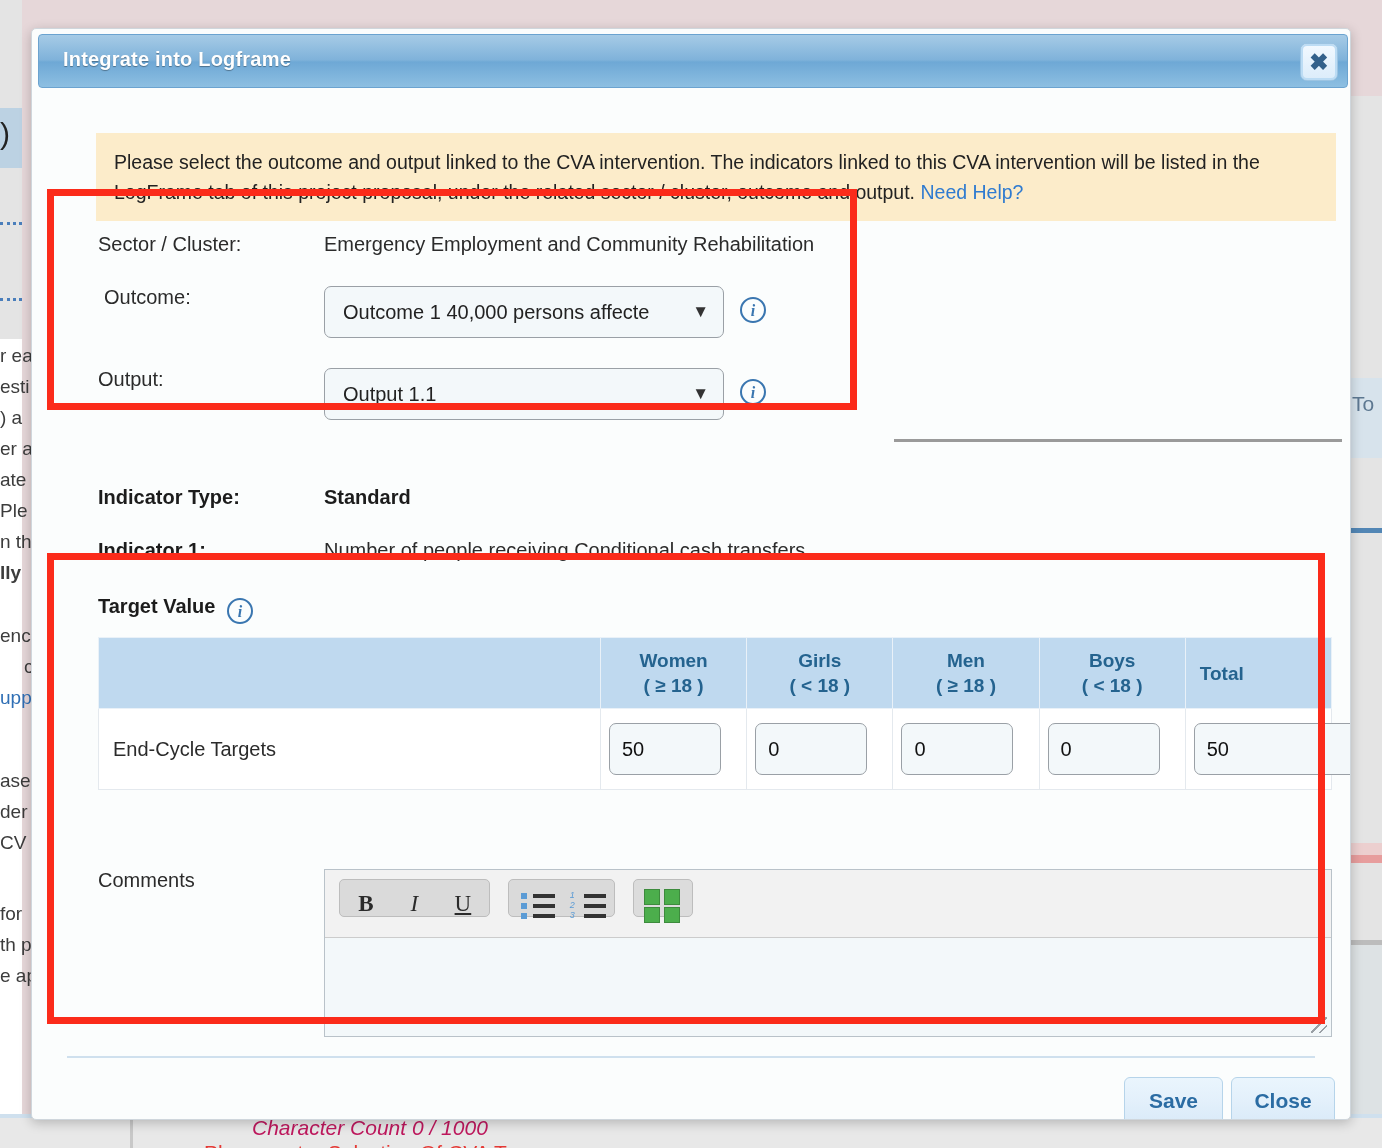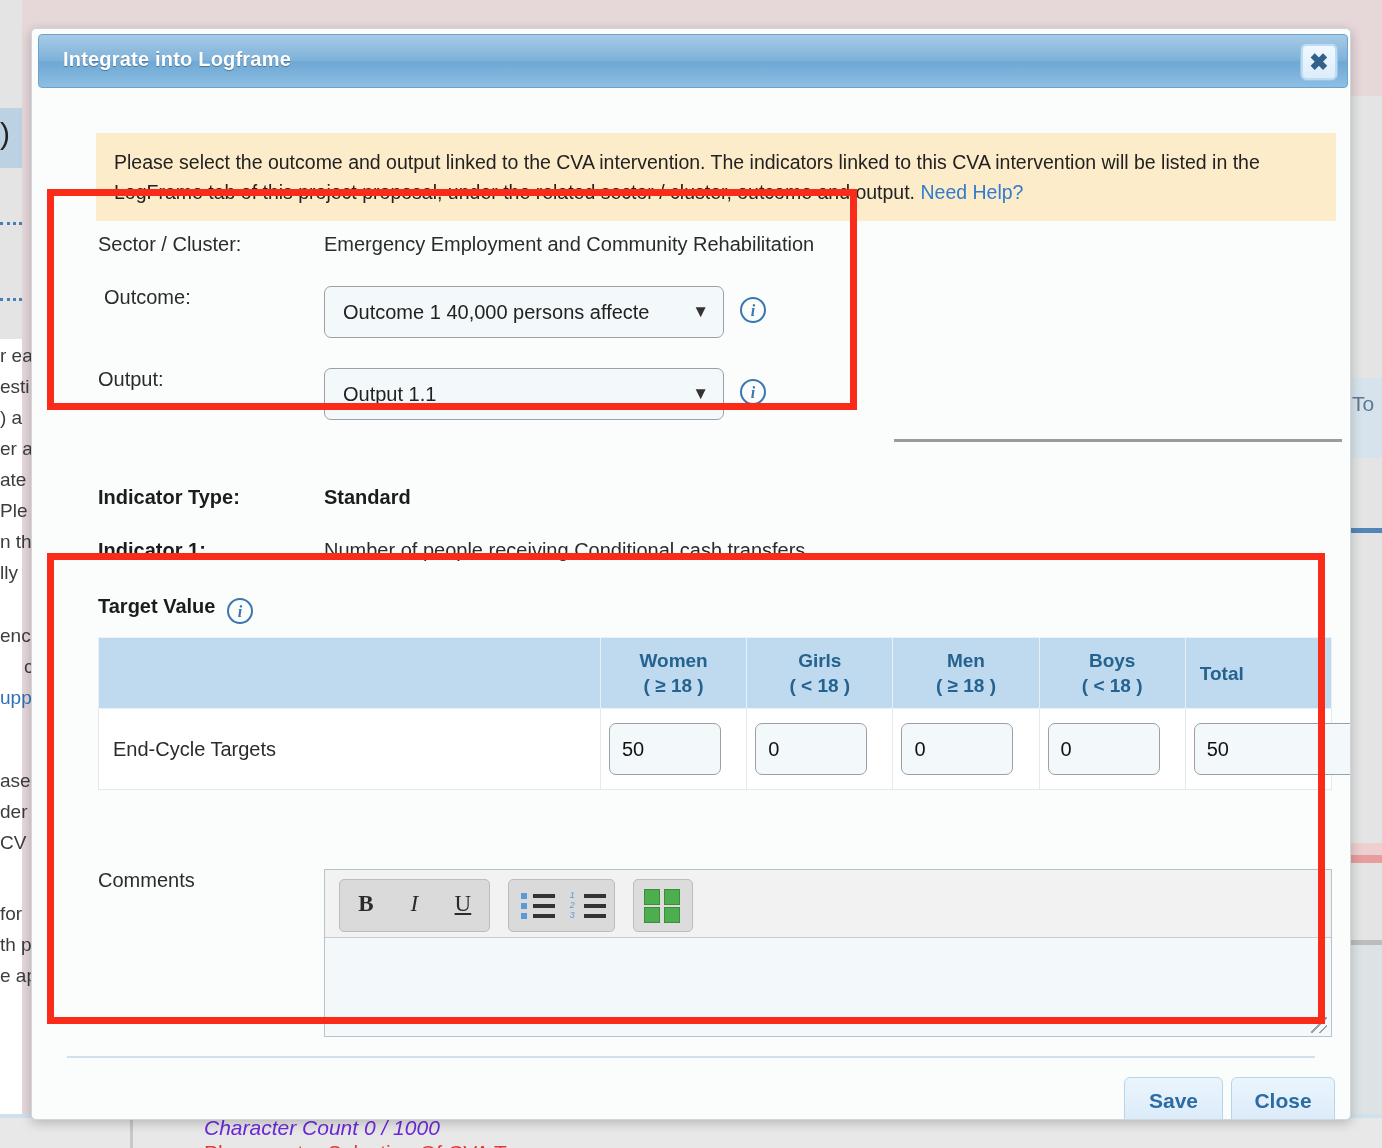--- a/index.html
+++ b/index.html
@@ -6,21 +6,21 @@
   body{
     width:1382px;height:1148px;overflow:hidden;position:relative;
     font-family:"Liberation Sans", sans-serif;
     background:#e6d7d9;
   }
   
   #bg{position:absolute;inset:0;background:#e6d7d9;}
   .bg-white-panel{position:absolute;background:#ffffff;}
   .bg-grey-panel{position:absolute;background:#e4e4e4;}
   .bg-text{position:absolute;color:#3c3c3c;font-size:19px;line-height:31px;white-space:nowrap;}
-  .bg-muted{color:#6d28d9;}
+  .bg-muted{color:#be185d;margin-left:48px;}
   .bg-link{color:#2f6fb5;}
   .bg-red{color:#e53935;}
   .bg-dotted{position:absolute;border-top:3px dotted #4a7ebb;}
 
   
   #modal{
     position:absolute;left:31px;top:28px;width:1318px;height:1090px;
     background:#fbfdfd;border:1px solid #cfd6dc;border-radius:5px;
     box-shadow:0 3px 12px rgba(0,0,0,.22);
     overflow:hidden;
@@ -112,21 +112,21 @@
 
   
   #commentsLabel{position:absolute;left:66px;top:840px;font-size:20px;color:#2b2b2b;}
   #editor{
     position:absolute;left:292px;top:840px;width:1008px;height:168px;
     background:#fbfdfd;border:1px solid #b9c2c9;box-sizing:border-box;
   }
   #toolbar{height:68px;background:#f2f2f2;border-bottom:1px solid #ccc;padding:9px 0 0 14px;box-sizing:border-box;}
   .tgroup{
     display:inline-block;vertical-align:top;background:#dadada;border:1px solid #bdbdbd;border-radius:5px;
-    height:53px;margin-right:14px;padding:0 4px;box-sizing:border-box;
+    height:38px;margin-right:14px;padding:0 4px;box-sizing:border-box;
   }
   .tbtn{
     display:inline-block;width:44px;height:48px;line-height:48px;text-align:center;
     font-size:23px;color:#2b2b2b;cursor:pointer;vertical-align:top;
   }
   .tbtn.b{font-weight:bold;font-family:"Liberation Serif",serif;}
   .tbtn.i{font-style:italic;font-family:"Liberation Serif",serif;}
   .tbtn.u{text-decoration:underline;font-family:"Liberation Serif",serif;}
   .tgroup.green{background:#dcdcdc;padding:0 6px;}
   .listicon{display:inline-block;width:46px;height:48px;position:relative;vertical-align:top;cursor:pointer;}
@@ -171,21 +171,21 @@
 
   <div class="bg-text" style="left:0;top:118px;font-size:30px;color:#222;">)</div>
 
   <div class="bg-text" style="left:0;top:340px;">r ea</div>
   <div class="bg-text" style="left:0;top:371px;">esti</div>
   <div class="bg-text" style="left:0;top:402px;">) a</div>
   <div class="bg-text" style="left:0;top:433px;">er a</div>
   <div class="bg-text" style="left:0;top:464px;">ate</div>
   <div class="bg-text" style="left:0;top:495px;">Ple</div>
   <div class="bg-text" style="left:0;top:526px;">n th</div>
-  <div class="bg-text" style="left:0;top:557px;">lly</div>
+  <div class="bg-text" style="left:0;top:557px;font-weight:bold;">lly</div>
 
   <div class="bg-text" style="left:0;top:620px;">enc</div>
   <div class="bg-text" style="left:0;top:651px;padding-left:24px;">cas</div>
   <div class="bg-text bg-link" style="left:0;top:682px;">upp</div>
 
   <div class="bg-text" style="left:0;top:765px;">ase</div>
   <div class="bg-text" style="left:0;top:796px;">der</div>
   <div class="bg-text" style="left:0;top:827px;">CV</div>
 
   <div class="bg-text" style="left:0;top:898px;">for</div>

